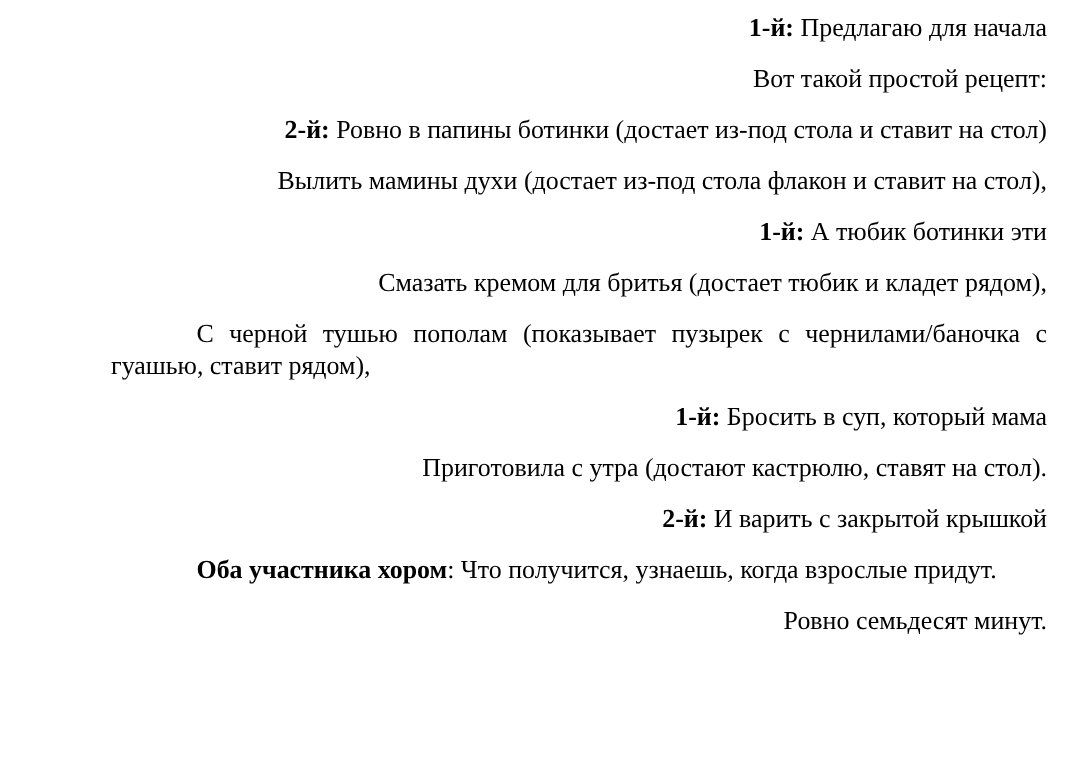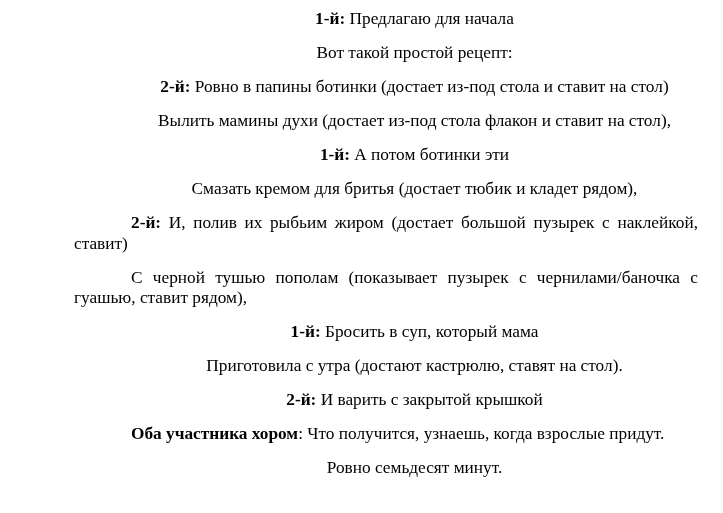--- a/index.html
+++ b/index.html
@@ -19,40 +19,39 @@
     .page {
       position: absolute;
       left: 74px;
       top: 9px;
       width: 624px;
     }
     .para {
       margin: 0 0 13.5px 0;
       text-indent: 57px;
       line-height: 20.5px;
-      text-align: center;
+      text-align: right;
     }
     .para.justify {
       text-align: justify;
       text-align-last: left;
     }
     .para b {
       font-weight: bold;
     }
   </style>
 </head>
 <body>
 
 <div class="page">
   <p class="para"><b>1-й:</b><span> Предлагаю для начала</span></p>
   <p class="para"><b></b><span>Вот такой простой рецепт:</span></p>
   <p class="para"><b>2-й:</b><span> Ровно в папины ботинки (достает из-под стола и ставит на стол)</span></p>
   <p class="para"><b></b><span>Вылить мамины духи (достает из-под стола флакон и ставит на стол),</span></p>
-  <p class="para"><b>1-й:</b><span> А потом ботинки эти</span></p>
+  <p class="para"><b>1-й:</b><span> А тюбик ботинки эти</span></p>
   <p class="para"><b></b><span>Смазать кремом для бритья (достает тюбик и кладет рядом),</span></p>
-  <p class="para justify"><b>2-й:</b><span> И, полив их рыбьим жиром (достает большой пузырек с наклейкой, ставит)</span></p>
   <p class="para justify"><b></b><span>С черной тушью пополам (показывает пузырек с чернилами/баночка с гуашью, ставит рядом),</span></p>
   <p class="para"><b>1-й:</b><span> Бросить в суп, который мама</span></p>
   <p class="para"><b></b><span>Приготовила с утра (достают кастрюлю, ставят на стол).</span></p>
   <p class="para"><b>2-й:</b><span> И варить с закрытой крышкой</span></p>
   <p class="para justify"><b>Оба участника хором</b><span>: Что получится, узнаешь, когда взрослые придут.</span></p>
   <p class="para"><b></b><span>Ровно семьдесят минут.</span></p>
 </div>
 
 </body></html>

